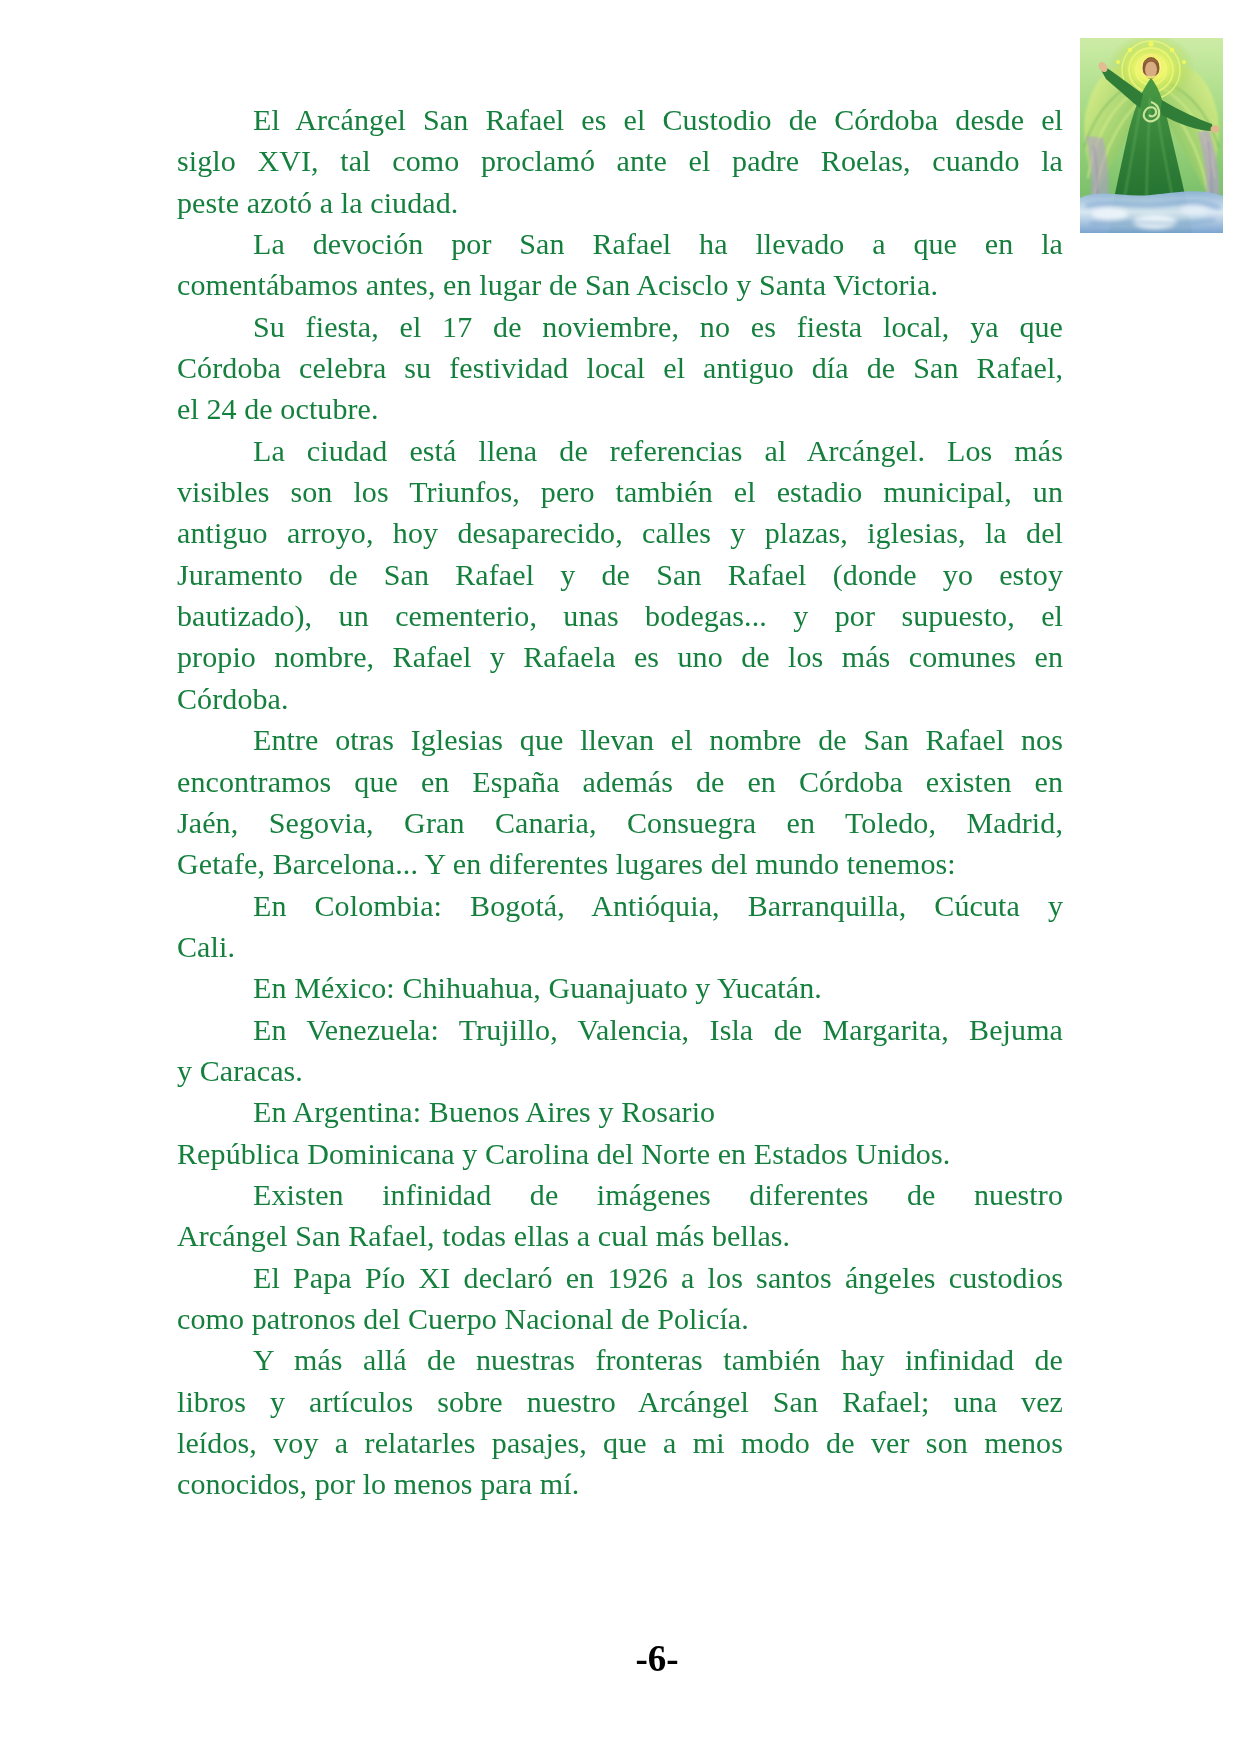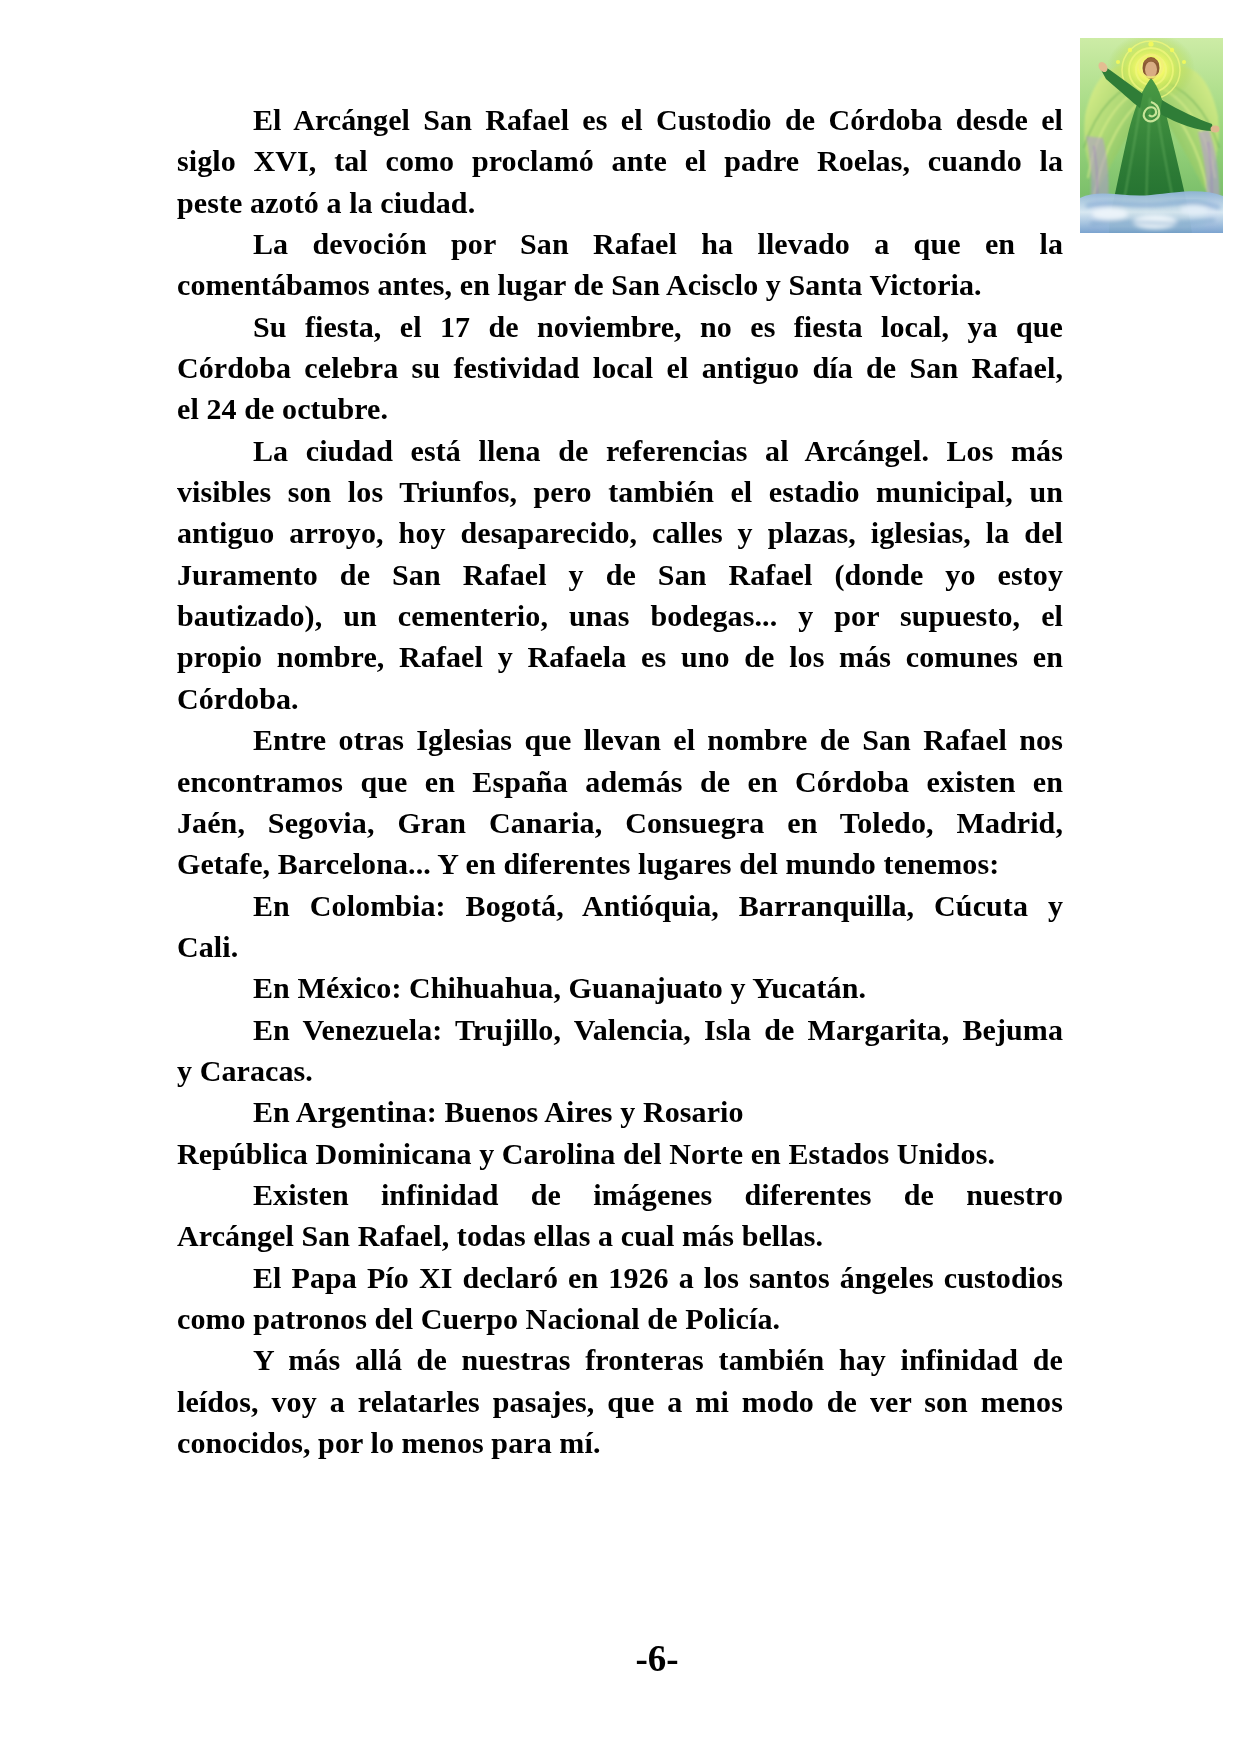--- a/index.html
+++ b/index.html
@@ -9,24 +9,24 @@
     font-family:"Liberation Serif","DejaVu Serif",serif;
     position:relative;
     overflow:hidden;
   }
   .page{position:absolute;inset:0;background:#ffffff;}
 
   
   .text-body{
     position:absolute;
     left:177px;top:99px;width:886px;
-    font-weight:bold;
+    font-weight:normal;
     font-size:30px;
     line-height:41.35px;
-    color:#000000;
+    color:#15803d;
     letter-spacing:0.1px;
   }
   .line{
     height:41.35px;
     overflow:visible;
     text-align:justify;
     text-align-last:justify;
     text-justify:inter-word;
     white-space:normal;
   }
@@ -197,19 +197,20 @@
       <div class="line first last">En México: Chihuahua, Guanajuato y Yucatán.</div>
       <div class="line first">En Venezuela: Trujillo, Valencia, Isla de Margarita, Bejuma</div>
       <div class="line last">y Caracas.</div>
       <div class="line first last">En Argentina: Buenos Aires y Rosario</div>
       <div class="line last">República Dominicana y Carolina del Norte en Estados Unidos.</div>
       <div class="line first">Existen infinidad de imágenes diferentes de nuestro</div>
       <div class="line last">Arcángel San Rafael, todas ellas a cual más bellas.</div>
       <div class="line first">El Papa Pío XI declaró en 1926 a los santos ángeles custodios</div>
       <div class="line last">como patronos del Cuerpo Nacional de Policía.</div>
       <div class="line first">Y más allá de nuestras fronteras también hay infinidad de</div>
+      <div class="line">libros y artículos sobre nuestro Arcángel San Rafael; una vez</div>
       <div class="line">leídos, voy a relatarles pasajes, que a mi modo de ver son menos</div>
       <div class="line last">conocidos, por lo menos para mí.</div>
     </main>
 
   <div class="footer">-6-</div>
 
 </div>
 
 </body></html>

